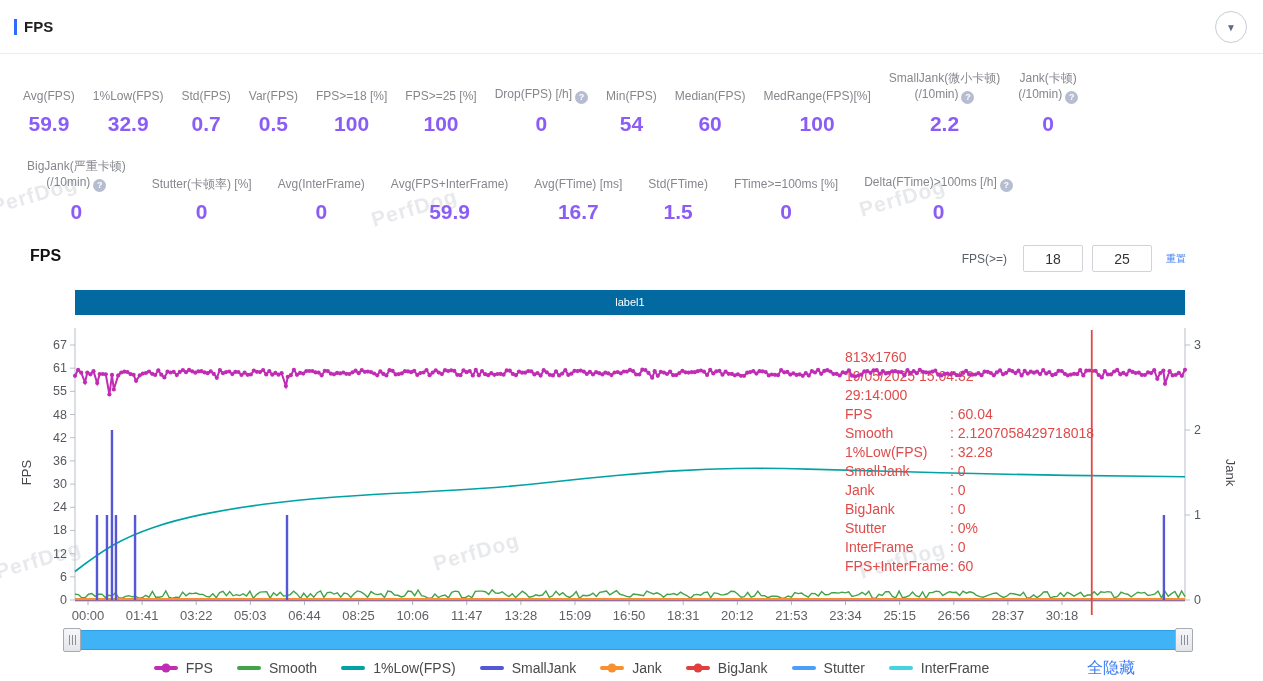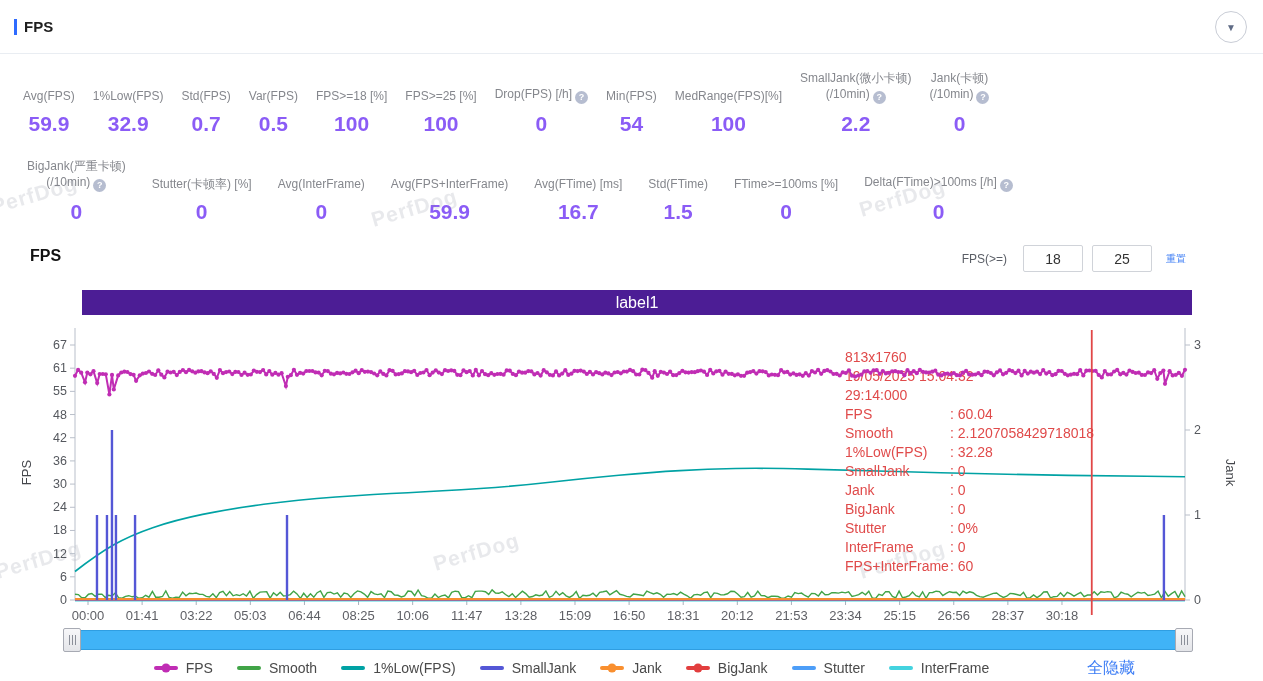--- a/index.html
+++ b/index.html
@@ -26,22 +26,22 @@
     border-radius:50%;background:#b6bdd0;color:#fff;font-size:9px;font-weight:700;vertical-align:-2px;cursor:pointer;}
   
   .chart-hdr{position:absolute;left:0;top:240px;width:100%;height:42px;}
   .chart-title{position:absolute;left:30px;top:7px;font-size:16px;font-weight:700;color:#111;}
   .chart-controls{position:absolute;right:77px;top:5px;display:flex;align-items:center;}
   .fpsge-label{font-size:12px;color:#5a5e66;margin-right:7px;}
   .fps-input{width:54px;height:23px;border:1px solid #d0d3d9;border-radius:2px;text-align:center;
     font-size:14px;color:#333;margin-left:9px;font-family:inherit;}
   .reset-link{font-size:10px;color:#3b7cf5;text-decoration:none;margin-left:14px;cursor:pointer;}
   
-  .band{position:absolute;left:75px;top:290px;width:1110px;height:25px;background:#4c1d95;
-    color:#fff;font-size:16px;text-align:center;line-height:25px;margin-left:7px;}
+  .band{position:absolute;left:75px;top:290px;width:1110px;height:25px;background:#0369a1;
+    color:#fff;font-size:11px;text-align:center;line-height:25px;}
   
   #chart-svg{position:absolute;left:0;top:320px;z-index:2;}
   #chart-svg text{font-family:"Liberation Sans","DejaVu Sans",sans-serif;}
   .wm{position:absolute;z-index:1;font-size:21px;font-weight:600;color:rgba(125,135,152,0.18);
     transform:rotate(-16deg);letter-spacing:1px;pointer-events:none;}
   .wm1{left:-10px;top:183px;} .wm2{left:370px;top:196px;} .wm3{left:858px;top:186px;}
   .wm4{left:-6px;top:548px;}  .wm5{left:432px;top:540px;} .wm6{left:858px;top:548px;}
   
   .dz{position:absolute;left:63px;top:628px;width:1130px;height:22px;z-index:3;}
   .dz-track{position:absolute;left:14px;right:14px;top:2px;height:18px;background:#40b3f7;border:1px solid #2f9ee2;}
@@ -94,20 +94,24 @@
       <div class="stat-label"><span>FPS&gt;=25 [%]</span></div>
       <div class="stat-value">100</div>
     </div>
     <div class="stat">
       <div class="stat-label"><span>Drop(FPS) [/h]</span><span class="help">?</span></div>
       <div class="stat-value">0</div>
     </div>
     <div class="stat">
       <div class="stat-label"><span>Min(FPS)</span></div>
       <div class="stat-value">54</div>
+    </div>
+    <div class="stat">
+      <div class="stat-label"><span>Median(FPS)</span></div>
+      <div class="stat-value">60</div>
     </div>
     <div class="stat">
       <div class="stat-label"><span>MedRange(FPS)[%]</span></div>
       <div class="stat-value">100</div>
     </div>
     <div class="stat">
       <div class="stat-label"><span>SmallJank(微小卡顿)</span><br><span>(/10min)</span><span class="help">?</span></div>
       <div class="stat-value">2.2</div>
     </div>
     <div class="stat">

